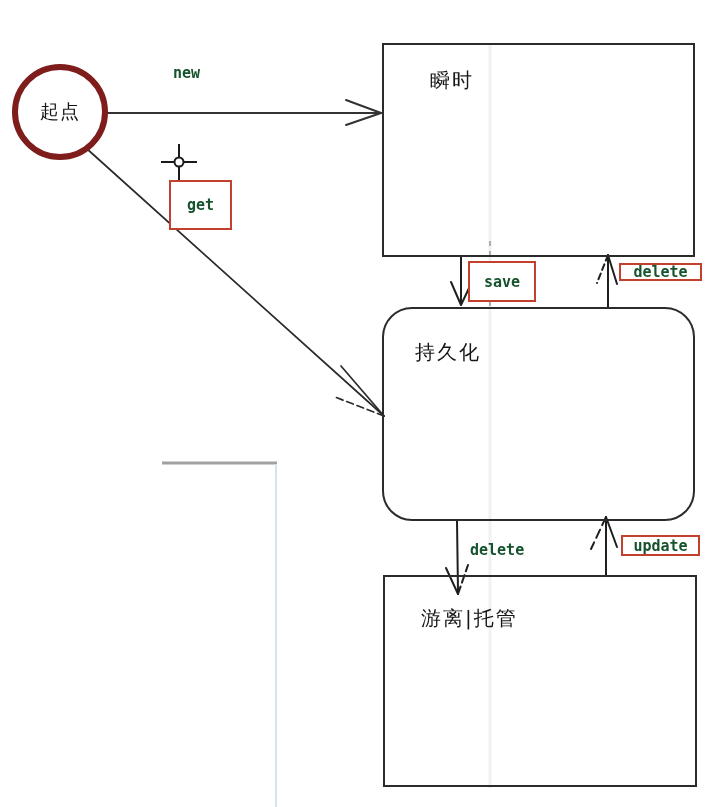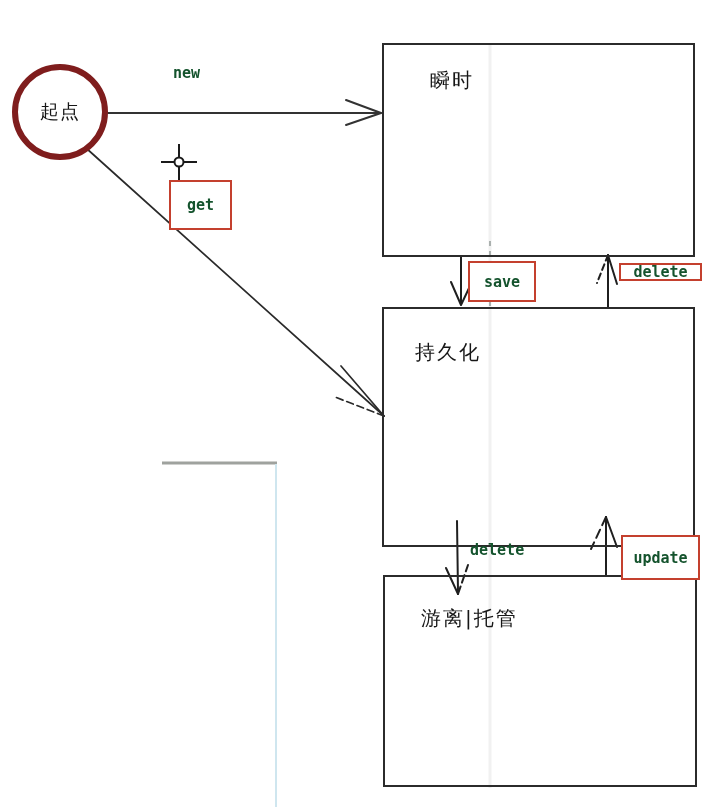--- a/index.html
+++ b/index.html
@@ -29,24 +29,24 @@
   }
   .edge-label.boxed {
     border:2px solid #c4402e; background:#ffffff;
     display:flex; align-items:center; justify-content:center;
   }
   #lbl-new    { left:173px; top:64px; }
   #lbl-get    { left:169px; top:180px; width:63px; height:50px; }
   #lbl-save   { left:468px; top:261px; width:68px; height:41px; }
   #lbl-delete { left:619px; top:263px; width:83px; height:18px; }
   #lbl-close  { left:470px; top:541px; }
-  #lbl-update { left:621px; top:535px; width:79px; height:45px; }
+  #lbl-update { left:621px; top:535px; width:79px; height:21px; }
 
   #box-transient  { left:382px; top:43px;  width:313px; height:214px; }
-  #box-persistent { left:382px; top:307px; width:313px; height:240px; }
+  #box-persistent { left:382px; top:307px; width:313px; height:214px;border-radius:30px; }
   #box-detached   { left:383px; top:575px; width:314px; height:212px; }
   #box-transient  .state-label { left:46px; top:22px; }
   #box-persistent .state-label { left:31px; top:30px; }
   #box-detached   .state-label { left:36px; top:28px; }
 </style>
 </head>
 <body>
 
 <div class="canvas">
 

